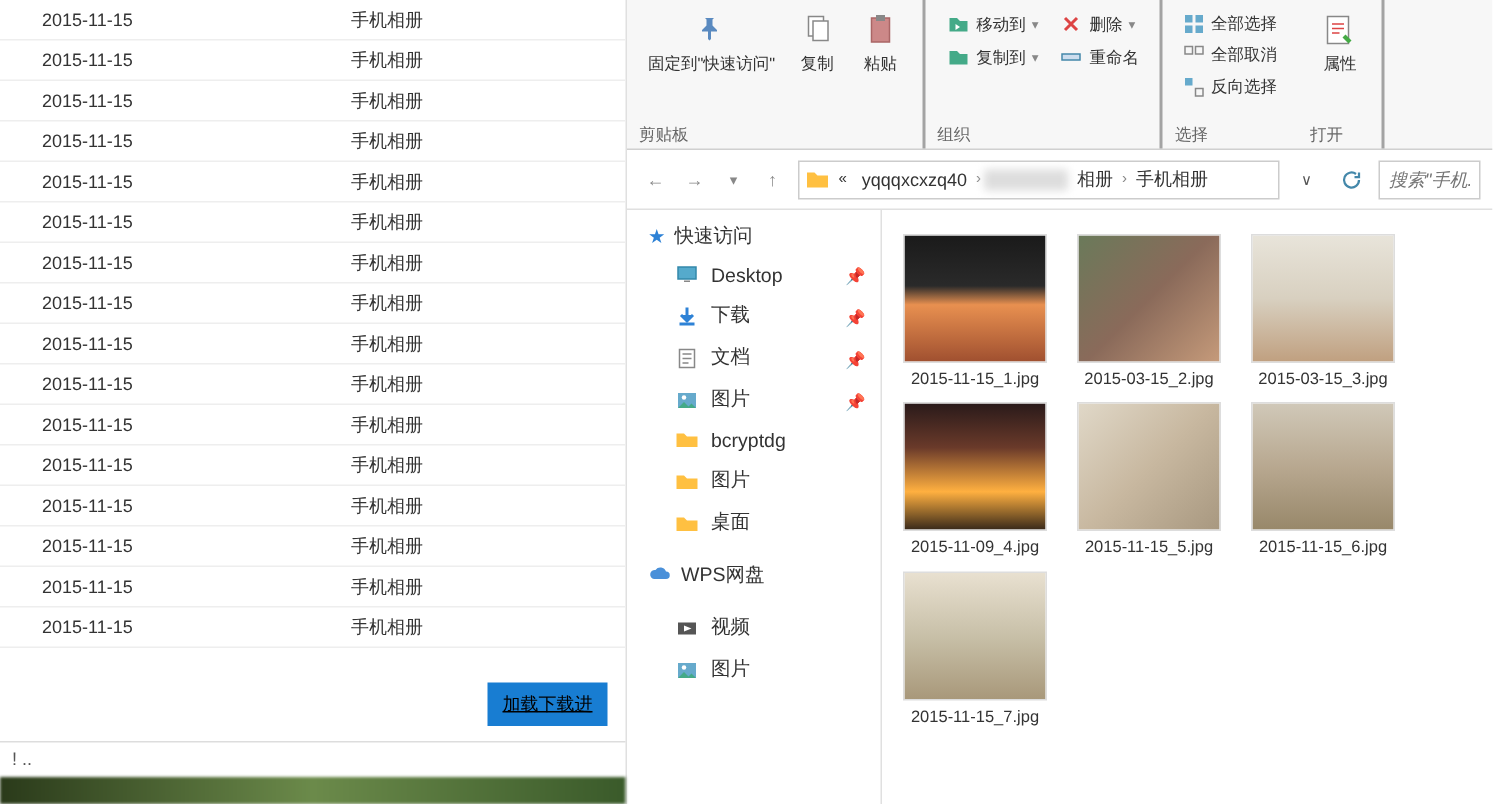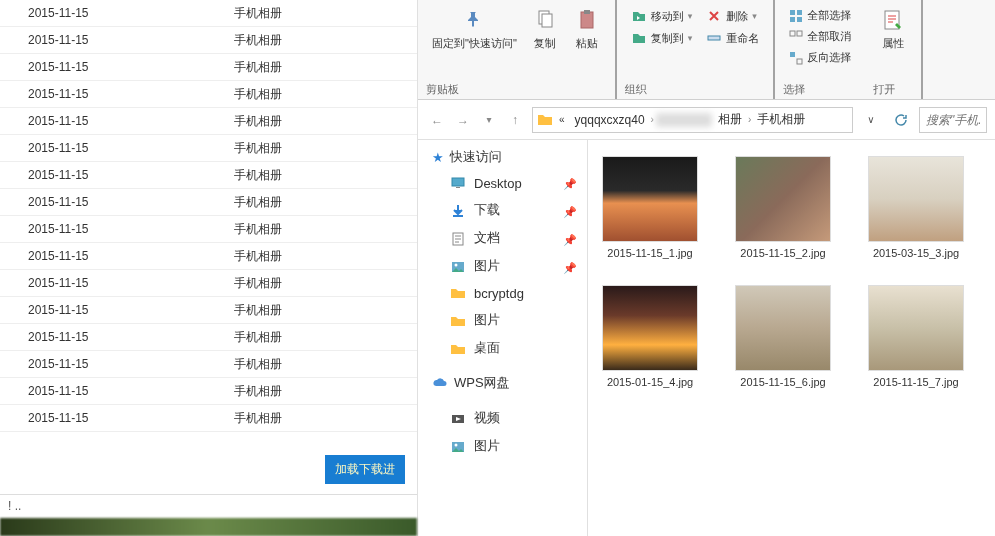--- a/index.html
+++ b/index.html
@@ -5,21 +5,21 @@
     * { margin: 0; padding: 0; box-sizing: border-box; }
     body { font-family: "Microsoft YaHei", Arial, sans-serif; font-size: 12px; background: #fff; width: 995px; height: 536px; overflow: hidden; display: flex; }
     
     
     .left-panel { width: 418px; height: 100%; border-right: 1px solid #e0e0e0; display: flex; flex-direction: column; }
     .table-area { flex: 1; overflow: hidden; }
     .table-row { display: flex; border-bottom: 1px solid #eee; height: 27px; align-items: center; }
     .col-date { width: 230px; padding-left: 28px; color: #333; }
     .col-type { flex: 1; padding-left: 4px; color: #333; }
     .bottom-bar { height: 50px; display: flex; align-items: center; justify-content: flex-end; padding: 0 12px; }
-    .load-btn { background: #187dd2; color: #fef9c3; padding: 6px 10px; font-size: 12px; border: none; cursor: pointer; }
+    .load-btn { background: #187dd2; color: #000000; padding: 6px 10px; font-size: 12px; border: none; cursor: pointer; text-decoration: underline; }
     .status-bar { height: 24px; padding: 4px 8px; color: #555; border-top: 1px solid #ddd; }
     .bottom-img { height: 18px; background: linear-gradient(90deg, #2a3a1a, #6b8a4a, #3a5a2a); filter: blur(1px); }
     
     
     .right-panel { flex: 1; height: 100%; display: flex; flex-direction: column; background: #fff; }
     
     
     .ribbon { height: 100px; background: #f7f7f7; border-bottom: 1px solid #d0d0d0; display: flex; }
     .ribbon-group { display: flex; flex-direction: column; border-right: 2px solid #a3a3a3; padding: 4px 8px 0 8px; }
     .ribbon-buttons { flex: 1; display: flex; align-items: flex-start; gap: 2px; }
@@ -43,21 +43,21 @@
     
     .content-area { flex: 1; display: flex; }
     .sidebar { width: 170px; border-right: 1px solid #e0e0e0; padding: 4px 0; overflow: hidden; }
     .sidebar-header { display: flex; align-items: center; gap: 6px; padding: 4px 14px; font-size: 13px; color: #333; cursor: pointer; }
     .sidebar-header .star { color: #2e82d6; }
     .sidebar-item { display: flex; align-items: flex-end; gap: 8px; padding: 5px 8px 5px 32px; font-size: 13px; color: #333; cursor: pointer; position: relative; }
     .pin { position: absolute; right: 10px; color: #888; font-size: 11px; }
     .sb-icon { width: 16px; height: 16px; display: flex; align-items: center; justify-content: center; font-size: 14px; }
     
     .thumbs-area { flex: 1; padding: 12px 0 0 4px; overflow: hidden; }
-    .thumbs-grid { display: flex; flex-wrap: wrap; gap: 17px; }
+    .thumbs-grid { display: flex; flex-wrap: wrap; gap: 0; }
     .thumb-item { width: 116px; display: flex; flex-direction: column; align-items: center; padding: 4px; cursor: pointer; }
     .thumb-img { width: 96px; height: 86px; border: 1px solid #ddd; background: #888; }
     .thumb-label { font-size: 11px; text-align: center; color: #333; margin-top: 4px; line-height: 1.3; word-break: break-all; padding: 0 2px; }
     
     
     .folder-svg { fill: #ffc041; }
     
     
     .bc-blur { background: #ddd; filter: blur(3px); color: transparent; border-radius: 2px; }
   </style>
@@ -391,29 +391,33 @@
     </div>
 
     <div class="thumbs-area">
       <div class="thumbs-grid" id="thumbs-grid">
           <div class="thumb-item">
             <div class="thumb-img" style="background:linear-gradient(#1a1a1a 0%, #2a2a2a 40%, #e89050 55%, #a05030 100%)"></div>
             <div class="thumb-label">2015-11-15_1.jpg</div>
           </div>
           <div class="thumb-item">
             <div class="thumb-img" style="background:linear-gradient(135deg,#6a7a5a,#8a6a5a,#c59a7a)"></div>
-            <div class="thumb-label">2015-11-15_2.jpg</div>
+            <div class="thumb-label">2015-03-15_2.jpg</div>
           </div>
           <div class="thumb-item">
             <div class="thumb-img" style="background:linear-gradient(#e8e4da,#d8d0c0,#c0a080)"></div>
             <div class="thumb-label">2015-03-15_3.jpg</div>
           </div>
           <div class="thumb-item">
             <div class="thumb-img" style="background:linear-gradient(#2a1a1a,#6a3a2a,#ffb040 70%,#3a2a1a)"></div>
-            <div class="thumb-label">2015-01-15_4.jpg</div>
+            <div class="thumb-label">2015-11-09_4.jpg</div>
+          </div>
+          <div class="thumb-item">
+            <div class="thumb-img" style="background:linear-gradient(135deg,#e0d8c8,#c8b8a0,#a89880)"></div>
+            <div class="thumb-label">2015-11-15_5.jpg</div>
           </div>
           <div class="thumb-item">
             <div class="thumb-img" style="background:linear-gradient(#d0c8b8,#b8a890,#98886a)"></div>
             <div class="thumb-label">2015-11-15_6.jpg</div>
           </div>
           <div class="thumb-item">
             <div class="thumb-img" style="background:linear-gradient(#e8e0d0,#c8c0a8,#a8987a)"></div>
             <div class="thumb-label">2015-11-15_7.jpg</div>
           </div>
         </div>

